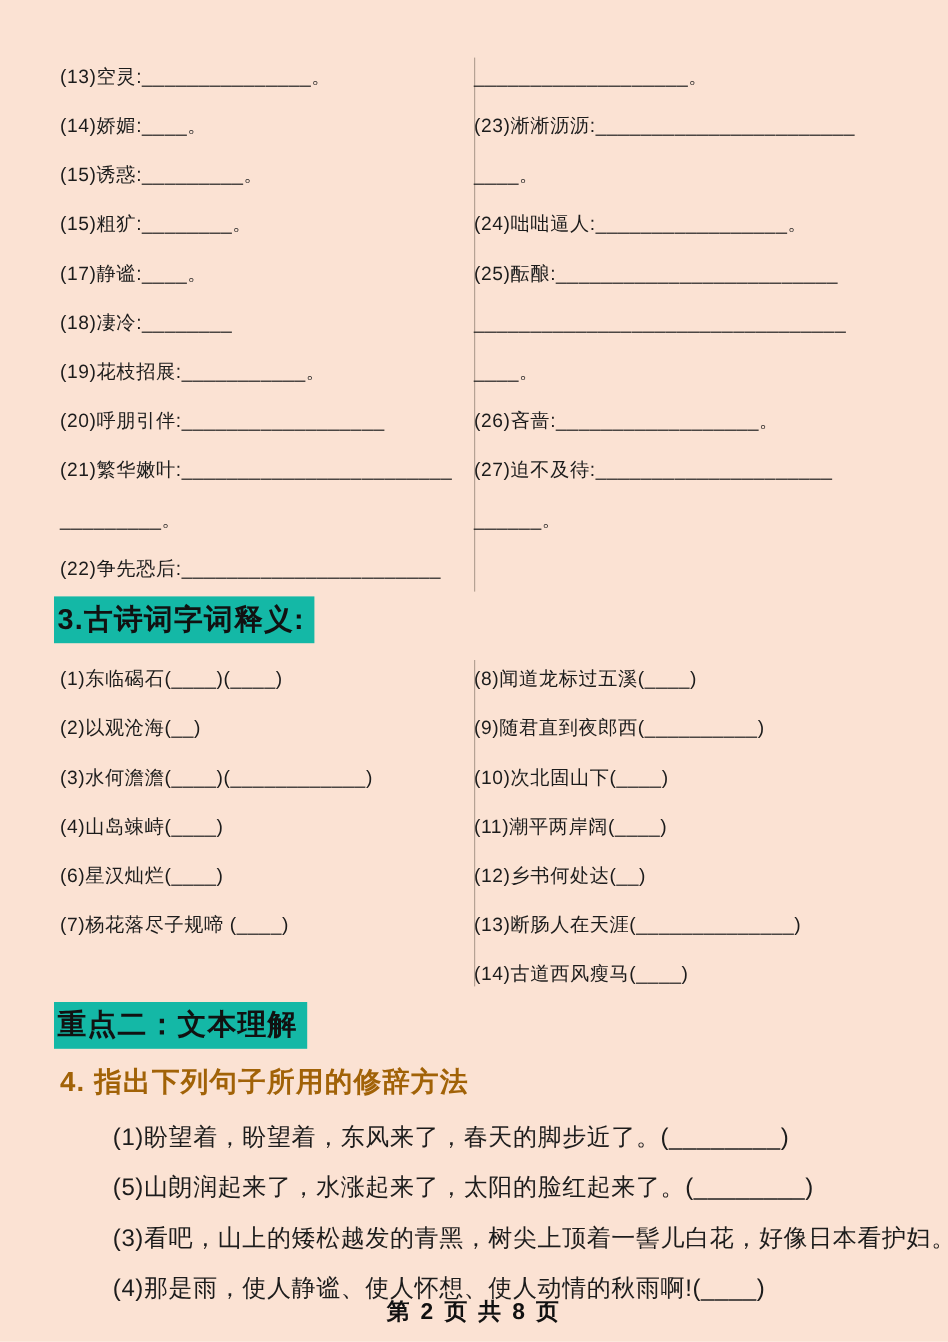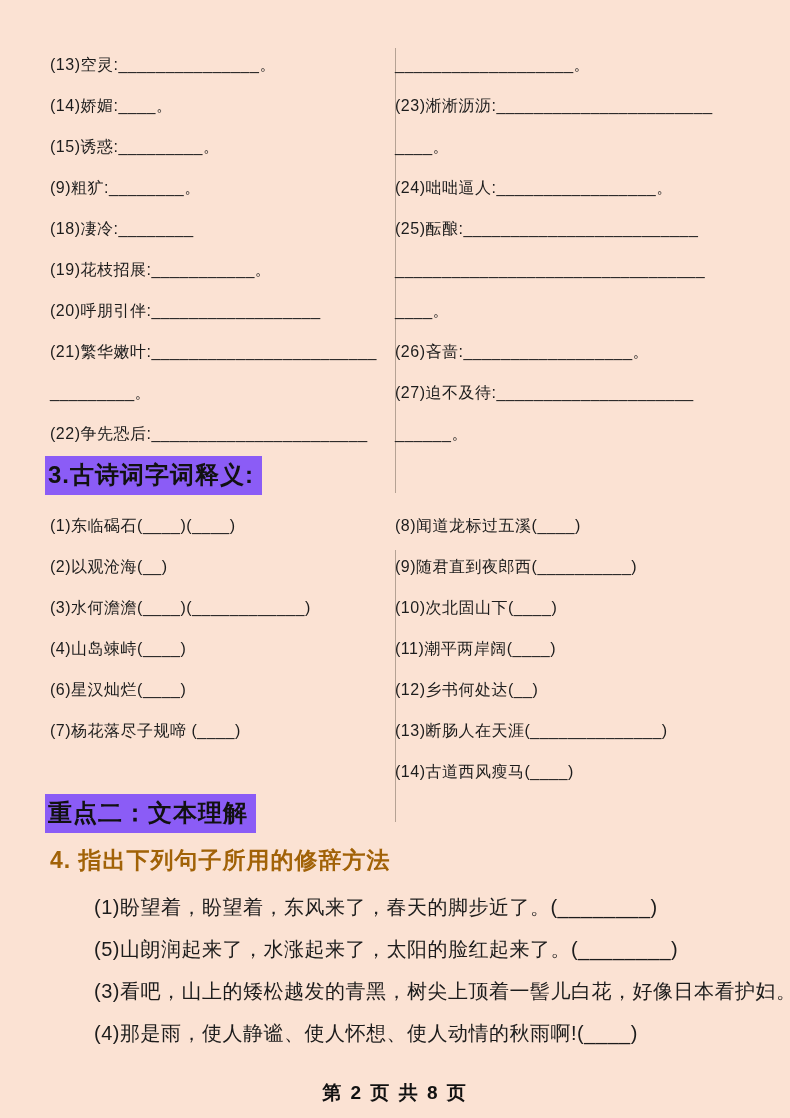--- a/index.html
+++ b/index.html
@@ -14,21 +14,21 @@
   .content{position:absolute;left:50px;top:44px;width:726px;}
   .two-col{display:flex;}
   .col-l{width:345px;flex:none;}
   .col-r{width:368px;flex:none;margin-left:0;}
   .def-line,.poem-line{
     height:41px;line-height:41px;font-size:16px;white-space:nowrap;
     letter-spacing:0.5px;
   }
   .heading-yellow{
     display:inline-block;
-    background:#8b5cf6;
+    background:#14b8a6;
     font-size:24px;font-weight:bold;color:#111111;
     padding:3px 8px 4px 3px;margin:2px 0 2px -5px;
     letter-spacing:1px;
   }
   .heading-blue{
     font-size:23px;font-weight:bold;color:#a16207;
     margin:10px 0 0 0;letter-spacing:1px;
   }
   .poem-section{margin-top:8px;}
   .sentences{margin-top:10px;}
@@ -54,21 +54,22 @@
   <div class="vdivider vdivider-1"></div>
   <div class="vdivider vdivider-2"></div>
 
   <div class="content">
 
     <div class="two-col">
       <div class="col-l">
           <div class="def-line">(13)空灵:_______________。</div>
           <div class="def-line">(14)娇媚:____。</div>
           <div class="def-line">(15)诱惑:_________。</div>
-          <div class="def-line">(9)粗犷:________。</div>
+          <div class="def-line">(15)粗犷:________。</div>
+          <div class="def-line">(17)静谧:____。</div>
           <div class="def-line">(18)凄冷:________</div>
           <div class="def-line">(19)花枝招展:___________。</div>
           <div class="def-line">(20)呼朋引伴:__________________</div>
           <div class="def-line">(21)繁华嫩叶:________________________</div>
           <div class="def-line">_________。</div>
           <div class="def-line">(22)争先恐后:_______________________</div>
         </div>
       <div class="col-r">
           <div class="def-line">___________________。</div>
           <div class="def-line">(23)淅淅沥沥:_______________________</div>

